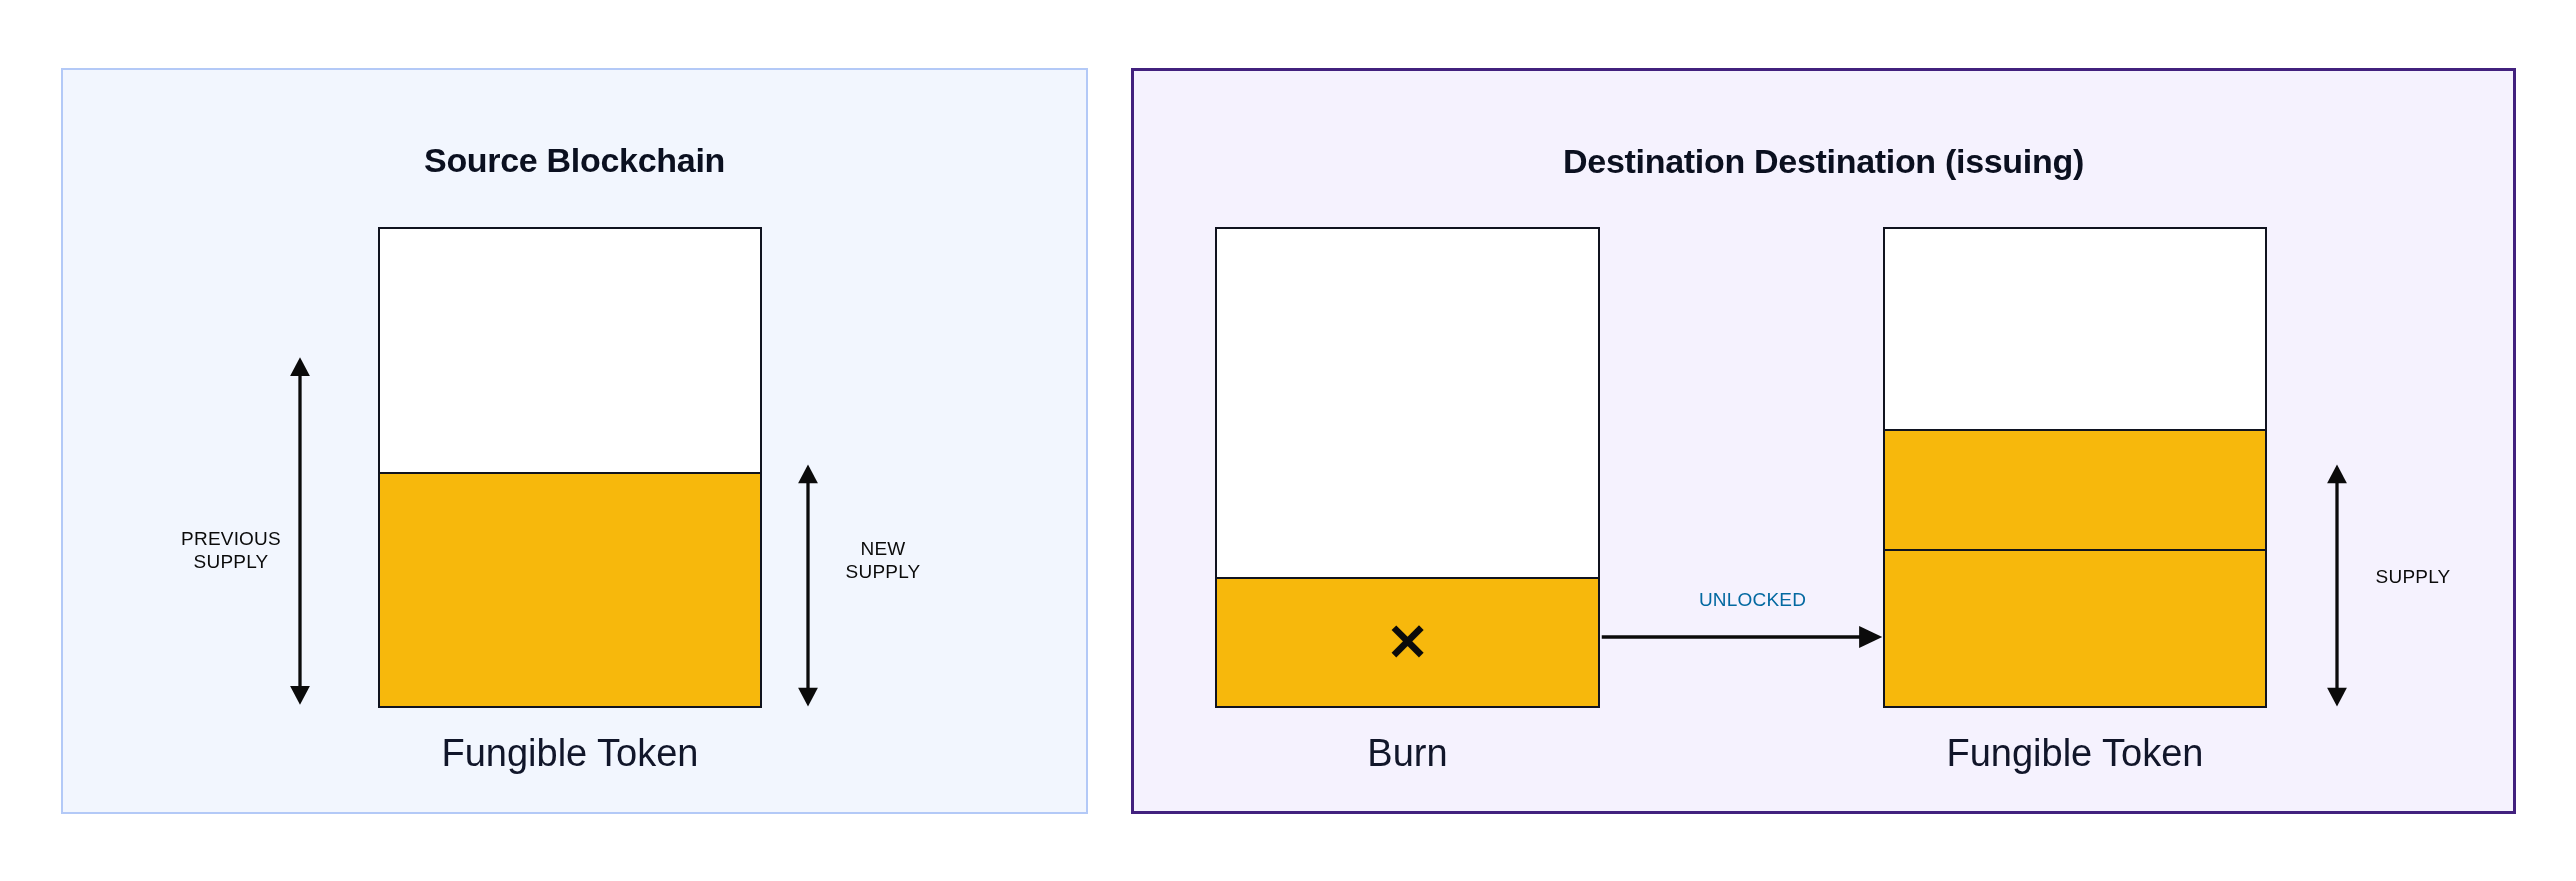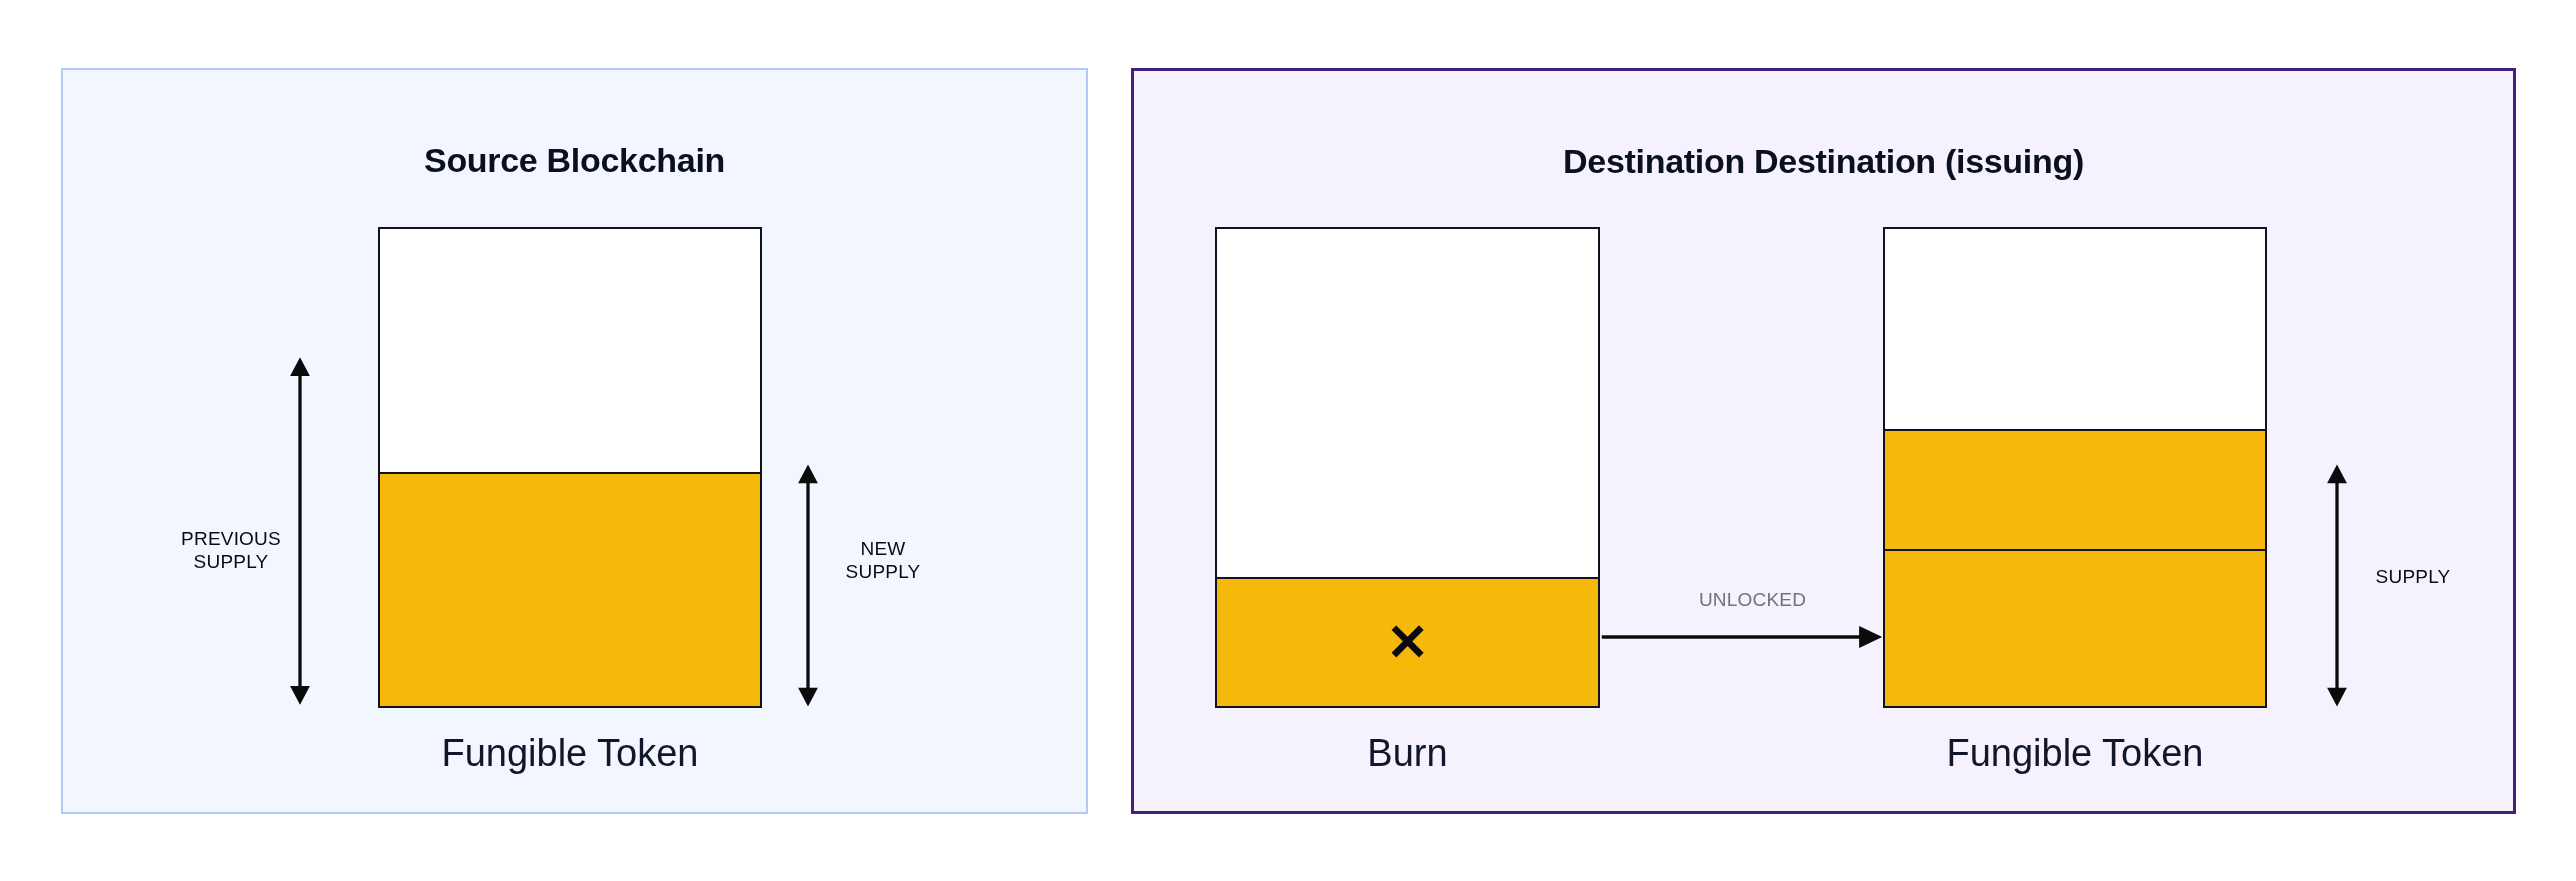--- a/index.html
+++ b/index.html
@@ -166,21 +166,21 @@
     left: 1600px;
     top: 626px;
   }
   #label-unlocked {
     position: absolute;
     left: 1641px;
     top: 589px;
     width: 223px;
     text-align: center;
     font-size: 19px;
-    color: #737373;
+    color: #0369a1;
     letter-spacing: 0.2px;
     white-space: nowrap;
   }
 </style>
 </head>
 <body>
 
 <div class="panel" id="panel-source">
   <div class="panel-title">Source Blockchain</div>
 </div>

